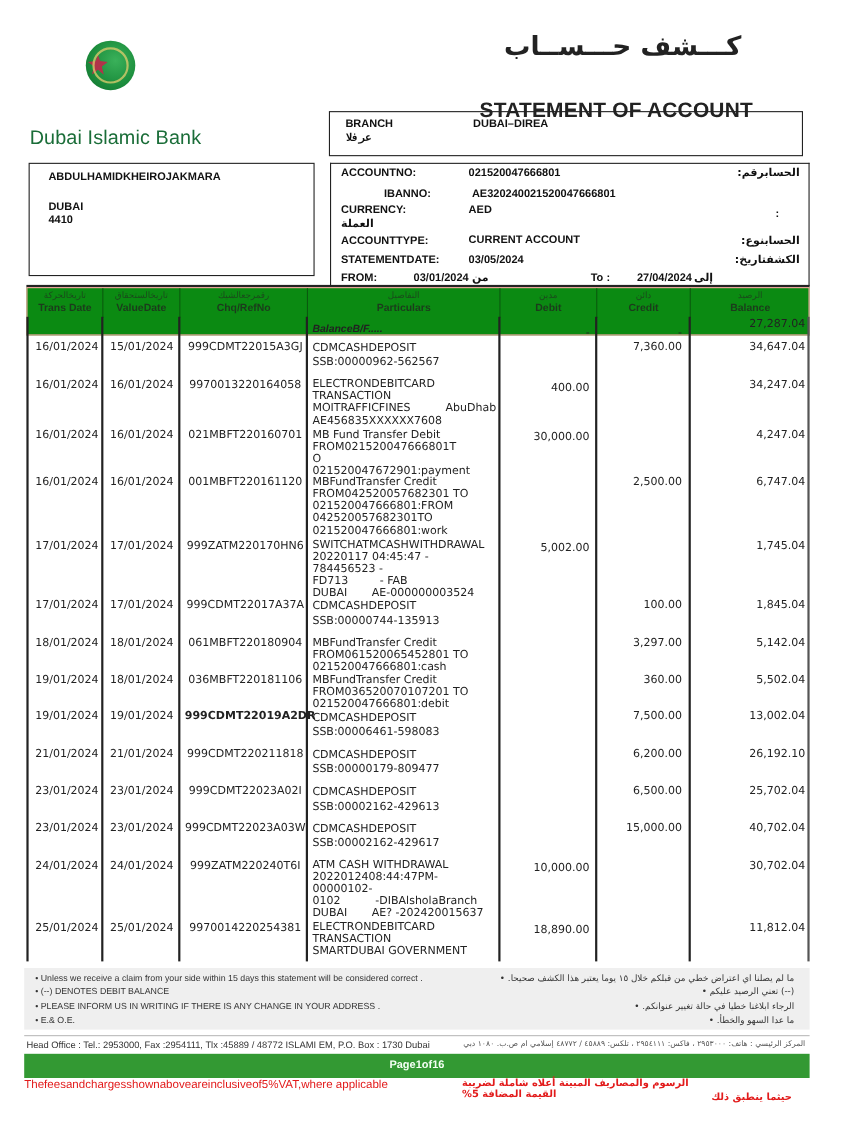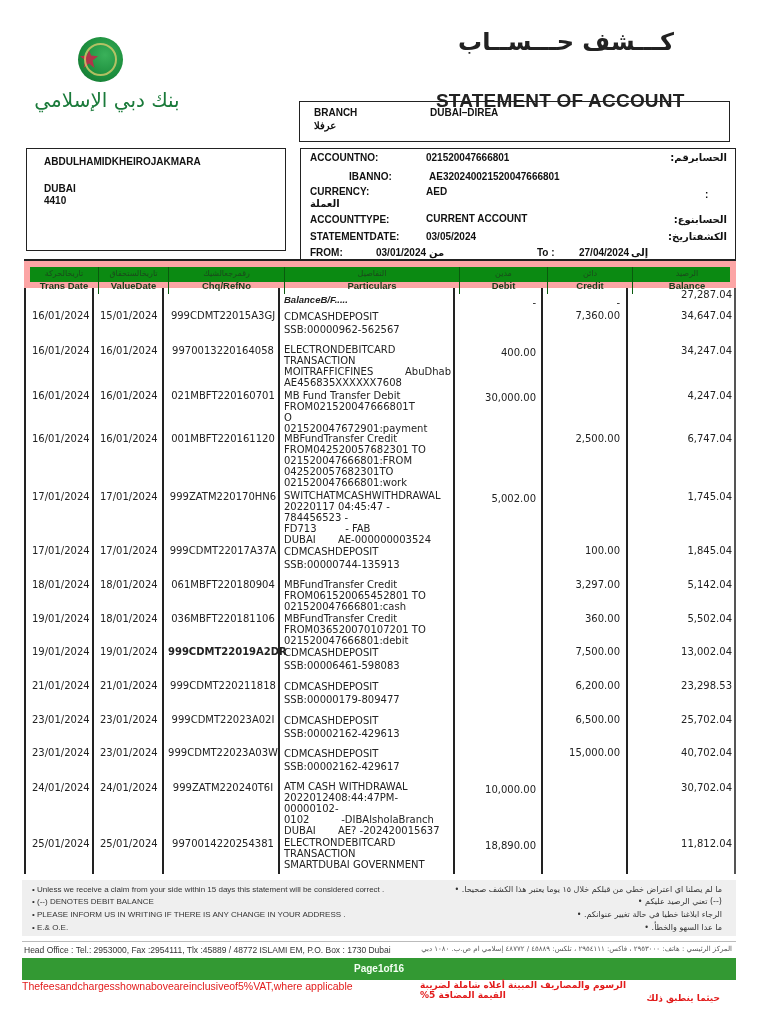--- a/index.html
+++ b/index.html
@@ -18,40 +18,40 @@
   .logo-ar { position: absolute; left: 5px; top: 56px; width: 160px; text-align: center; font-family: "DejaVu Sans", sans-serif; font-size: 20px; color: #1a7a3a; direction: rtl; }
   .logo-en { position: absolute; left: 5px; top: 83px; font-size: 18px; color: #1a6d38; letter-spacing: 0.1px; }
 
   
   .title-ar { left: 430px; top: 28px; width: 272px; text-align: center; font-family: "DejaVu Sans", sans-serif; font-size: 24px; font-weight: bold; color: #222; letter-spacing: 2px; direction: rtl; }
   .title-en { left: 436px; top: 58px; font-size: 19px; font-weight: bold; color: #222; letter-spacing: 0.2px; margin-top: 32px; }
 
   
   .branch-box { left: 299px; top: 101px; width: 431px; height: 41px; border: 1.5px solid #222; }
   .branch-label { position: absolute; left: 14px; top: 5px; font-size: 10px; font-weight: bold; }
-  .branch-ar { position: absolute; left: 14px; top: 18px; font-size: 10px; font-weight: bold; font-family: Liberation Sans, sans-serif; }
+  .branch-ar { position: absolute; left: 14px; top: 18px; font-size: 10px; font-weight: bold; font-family: Liberation Mono, monospace; }
   .branch-value { position: absolute; left: 130px; top: 5px; font-size: 10px; font-weight: bold; }
 
   
   .cust-box { left: 26px; top: 148px; width: 260px; height: 103px; border: 1.5px solid #222; }
   .cust-name { position: absolute; left: 17px; top: 7px; font-size: 10px; font-weight: bold; }
   .cust-city { position: absolute; left: 17px; top: 34px; font-size: 10px; font-weight: bold; }
   .cust-code { position: absolute; left: 17px; top: 46px; font-size: 10px; font-weight: bold; }
 
   
   .acct-box { left: 300px; top: 148px; width: 436px; height: 112px; border: 1.5px solid #222; border-bottom: none; }
   .acct-lbl { position: absolute; font-size: 10px; font-weight: bold; }
   .acct-val { position: absolute; font-size: 10px; font-weight: bold; }
   .acct-ar { position: absolute; right: 8px; font-size: 10px; font-family: "DejaVu Sans", sans-serif; font-weight: bold; direction: rtl; }
 
   .top-rule { left: 24px; top: 259px; width: 712px; height: 2px; background: #222; }
 
   
   .table { left: 24px; top: 261px; width: 712px; height: 613px; }
-  .thead { position: absolute; left: 0; top: 0; width: 712px; height: 27px; background: #0b8a12; border: 6px solid #fca5a5; }
+  .thead { position: absolute; left: 0; top: 0; width: 712px; height: 44px; background: #0b8a12; border: 1px solid #fca5a5; }
   .th { position: absolute; top: 0; height: 27px; border-right: 1px solid #0a5a0e; text-align: center; }
   .th .ar { display: block; font-family: "DejaVu Sans", sans-serif; font-size: 8px; color: #1b4a1c; line-height: 12px; margin-top: 1px; }
   .th .en { display: block; font-size: 9.5px; font-weight: bold; color: #1c3b1c; line-height: 12px; }
   .col-line { position: absolute; top: 27px; width: 2px; background: #222; height: 586px; }
   .tbody { position: absolute; left: 0; top: 27px; width: 712px; height: 586px; border-left: 2px solid #222; border-right: 2px solid #555; }
 
   .cell { position: absolute; font-family: "DejaVu Sans", sans-serif; font-size: 10px; color: #222; line-height: 11px; white-space: pre; }
   .c-td { left: 8px; }
   .c-vd { left: 76px; }
   .c-ref { left: 144px; width: 110px; text-align: center; }
@@ -74,21 +74,21 @@
 
   .vat-en { left: 22px; top: 980px; width: 380px; font-size: 10.5px; font-weight: normal; color: #e21b1b; line-height: 12px; }
   .vat-ar1 { left: 420px; top: 980px; width: 220px; font-size: 9px; font-weight: bold; color: #e21b1b; font-family: "DejaVu Sans", sans-serif; direction: rtl; text-align: left; }
   .vat-ar2 { left: 600px; top: 993px; width: 120px; font-size: 9px; font-weight: bold; color: #e21b1b; font-family: "DejaVu Sans", sans-serif; direction: rtl; text-align: right; }
 </style>
 </head>
 <body>
 
 <div class="abs logo">
   <div class="logo-globe"></div>
-  <div class="logo-ar">بنك دبي الإسلامي</div>
+  <div class="logo-en">Dubai Islamic Bank</div>
 </div>
 
 <div class="abs title-ar">كـــشف حـــســاب</div>
 <div class="abs title-en">STATEMENT OF ACCOUNT</div>
 
 <div class="abs branch-box">
   <span class="branch-label">BRANCH</span>
   <span class="branch-ar">عرفلا</span>
   <span class="branch-value">DUBAI–DIREA</span>
 </div>
@@ -289,21 +289,21 @@
   </div>
 
   <div>
     <span class="cell c-td" style="top:419px;">21/01/2024</span>
     <span class="cell c-vd" style="top:419px;">21/01/2024</span>
     <span class="cell c-ref" style="top:419px;">999CDMT220211818</span>
     <span class="cell c-part" style="top:419px;line-height:13px;">CDMCASHDEPOSIT
 SSB:00000179-809477</span>
     <span class="cell c-deb" style="top:419px;"></span>
     <span class="cell c-cre" style="top:419px;">6,200.00</span>
-    <span class="cell c-bal" style="top:419px;">23,298.53</span>
+    <span class="cell c-bal" style="top:419px;">26,192.10</span>
   </div>
 
   <div>
     <span class="cell c-td" style="top:453px;">23/01/2024</span>
     <span class="cell c-vd" style="top:453px;">23/01/2024</span>
     <span class="cell c-ref" style="top:453px;">999CDMT22023A02I</span>
     <span class="cell c-part" style="top:453px;line-height:13px;">CDMCASHDEPOSIT
 SSB:00002162-429613</span>
     <span class="cell c-deb" style="top:453px;"></span>
     <span class="cell c-cre" style="top:453px;">6,500.00</span>

